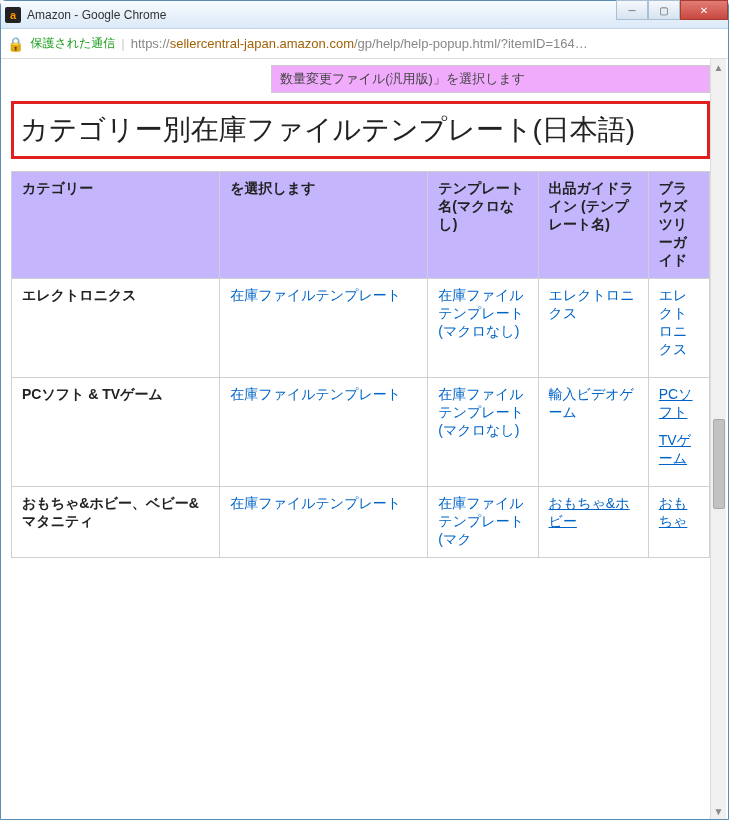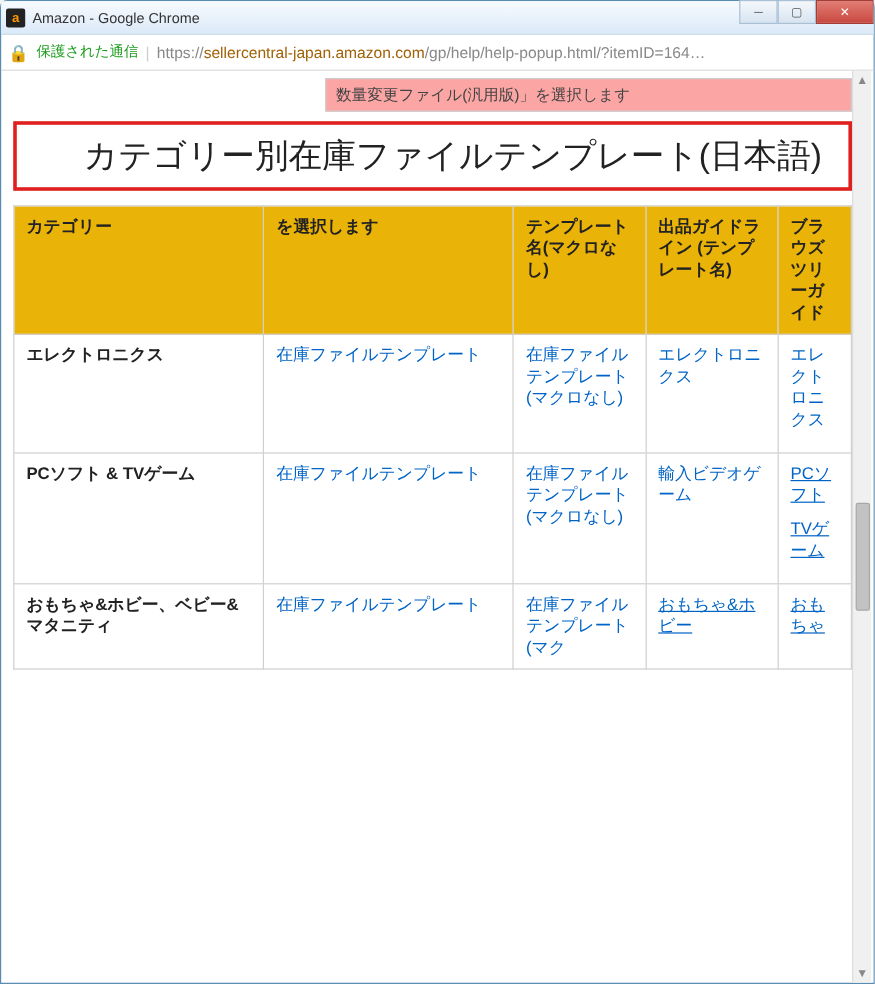--- a/index.html
+++ b/index.html
@@ -125,48 +125,47 @@
   .content {
     padding: 6px 18px 6px 10px;
     overflow: hidden;
   }
   .partial-text {
     margin-left: 260px;
     border: 1px solid #ccc;
     padding: 4px 8px;
     font-size: 13px;
     color: #444;
-    background: #fca5a5;
+    background: #f0abfc;
     position: relative;
   }
   .highlight-box {
     border: 3px solid #e02020;
-    padding: 8px 22px;
+    padding: 8px 6px;
     margin: 8px 0 12px 0;
     font-size: 28px;
     color: #222;
     font-weight: normal;
     line-height: 1.3;
-    text-align: right;
   }
   table {
     width: 100%;
     border-collapse: collapse;
   }
   th, td {
     border: 1px solid #d0d0d0;
     padding: 8px 10px;
     vertical-align: top;
     font-size: 14px;
     text-align: left;
   }
   th {
     font-weight: bold;
     color: #222;
-    background: #eab308;
+    background: #c4b5fd;
   }
   .cat { font-weight: bold; color: #222; }
   a.link {
     color: #0063c6;
     text-decoration: none;
   }
   a.link.ul { text-decoration: underline; color: #0063c6; }
   .col-cat { width: 170px; }
   .col-tpl { width: 170px; }
   .col-tplm { width: 90px; }

